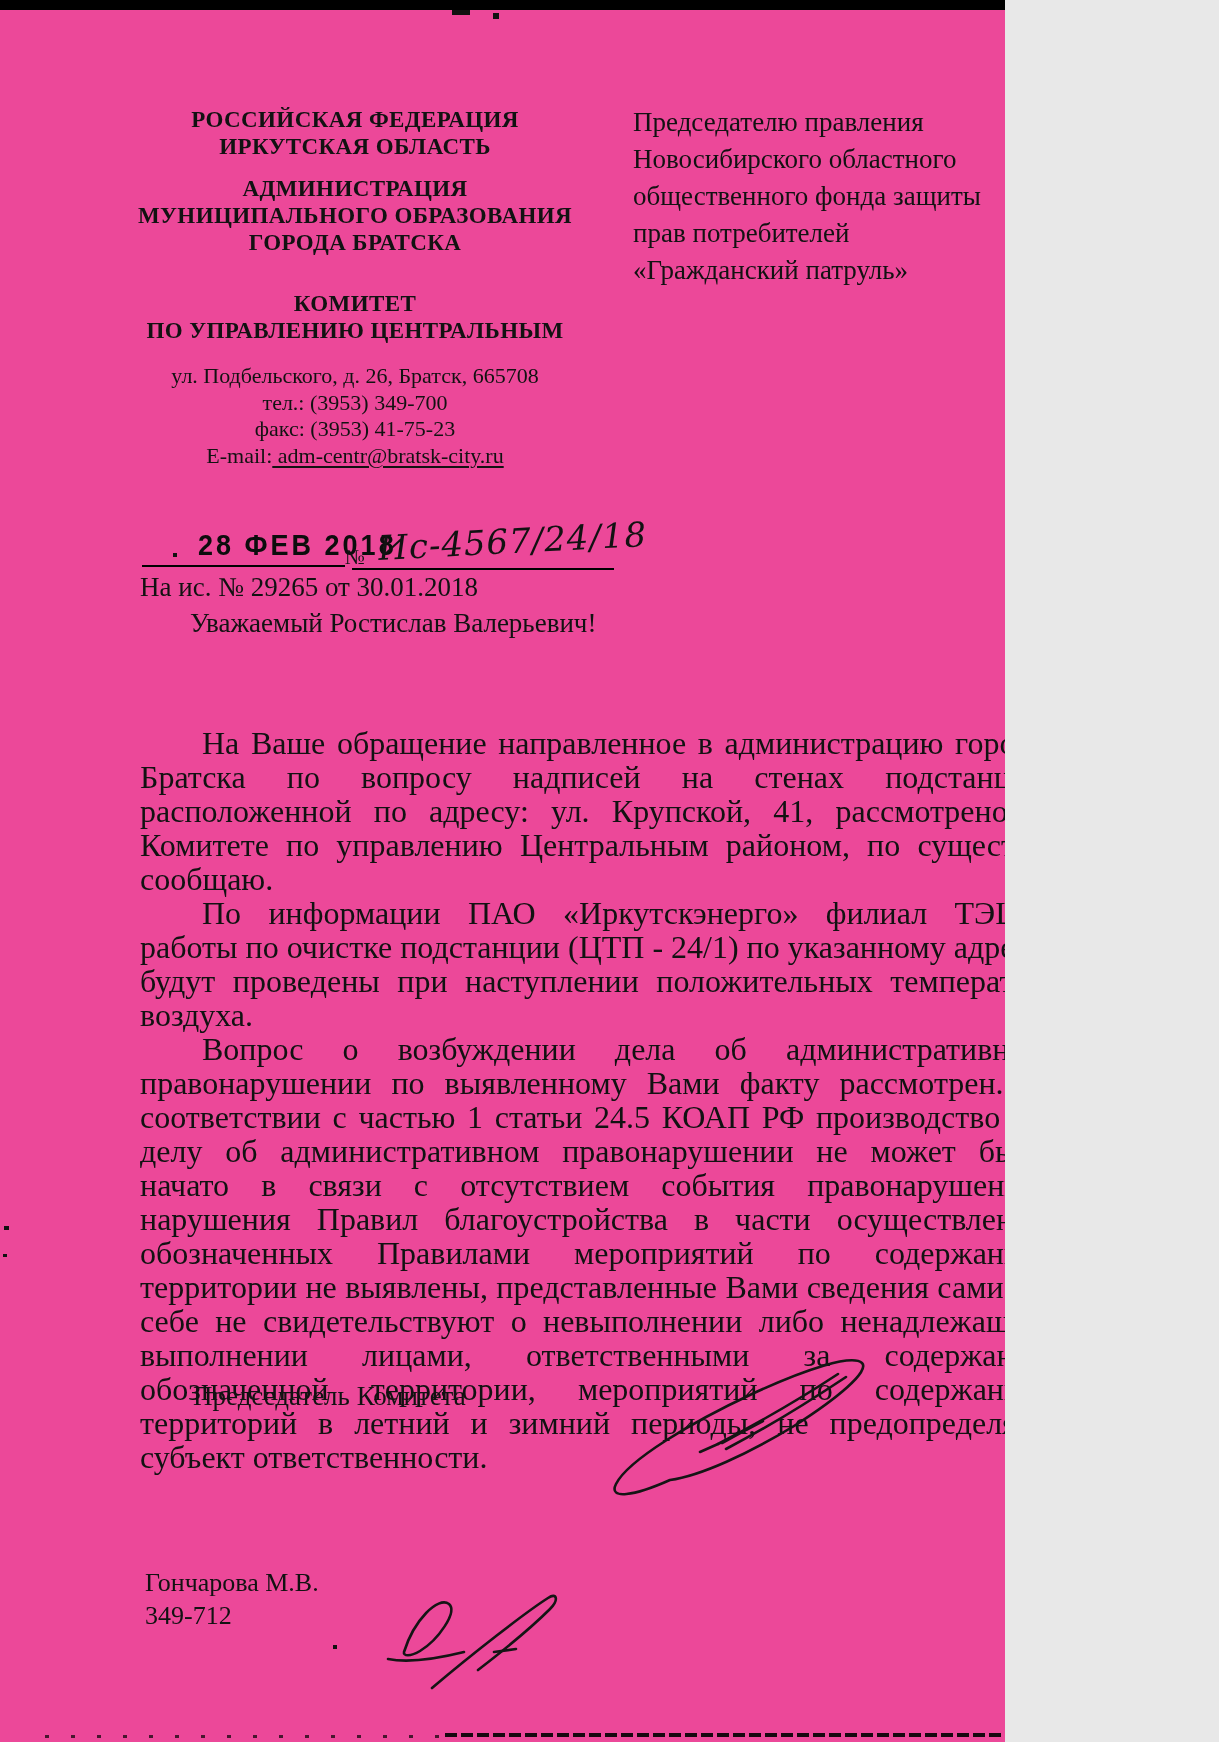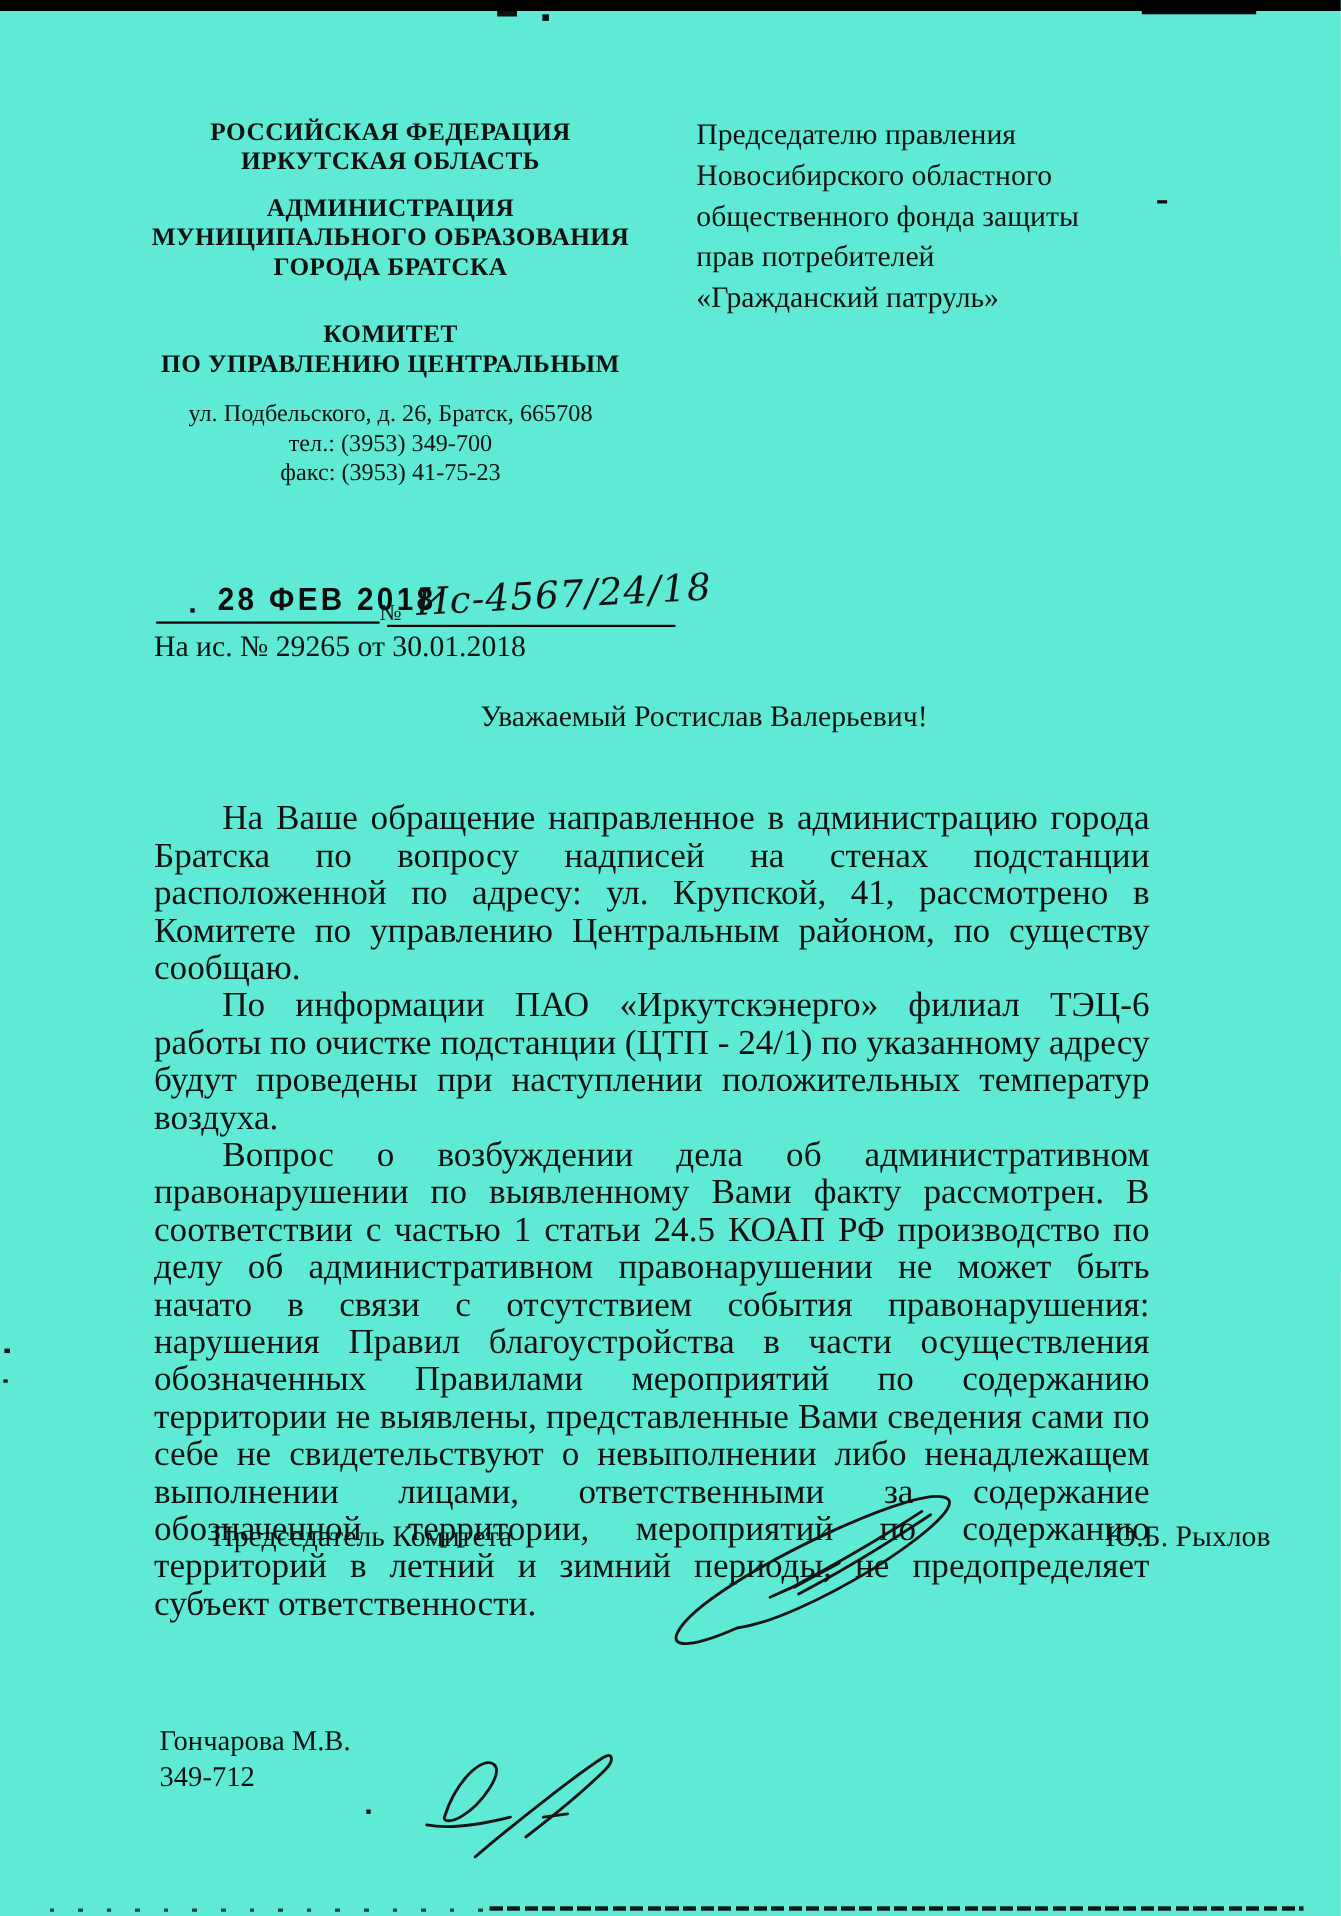--- a/index.html
+++ b/index.html
@@ -1,19 +1,19 @@
 <!DOCTYPE html>
 <html><head>
 <meta charset="utf-8">
 <style>
   html,body{margin:0;padding:0;background:#e8e8e8;}
   .page{
     position:relative;
-    width:1219px;height:1742px;
-    background:#5eead4;
+    width:1005px;height:1742px;
+    background:#ec4899;
     overflow:hidden;
     font-family:"Liberation Serif", serif;
     color:#121212;
   }
   
   .scan-top{position:absolute;left:0;top:0;width:1219px;height:10px;background:#000;}
   .scan-top-bump{position:absolute;left:1038px;top:0;width:104px;height:13px;background:#000;}
   .speck{position:absolute;background:#111;}
   .scan-bottom-a{position:absolute;left:45px;top:1735px;width:400px;height:3px;
     background:repeating-linear-gradient(90deg,#000 0 4px,transparent 4px 26px);opacity:.7;}
@@ -38,21 +38,21 @@
   }
   .num-sign{position:absolute;left:345px;top:545px;font-size:21px;}
   .outgoing-num{
     position:absolute;left:378px;top:521px;
     font-family:"DejaVu Serif",serif;font-style:italic;
     font-size:34px;letter-spacing:1px;transform:rotate(-3deg);white-space:nowrap;
   }
   .rule{position:absolute;height:2px;background:#000;}
   .incoming{position:absolute;left:140px;top:572px;font-size:27px;}
   
-  .salutation{position:absolute;left:190px;top:636px;width:900px;text-align:center;font-size:27px;}
+  .salutation{position:absolute;left:190px;top:608px;width:900px;font-size:27px;}
   .body-text{position:absolute;left:140px;top:726px;width:905px;font-size:32px;line-height:34px;}
   .body-text p{margin:0;text-indent:62px;text-align:justify;}
   
   .sign-position{position:absolute;left:145px;top:1381px;font-size:27px;margin-left:48px;}
   .sign-name{position:absolute;left:975px;top:1381px;width:180px;text-align:right;font-size:27px;}
   .sig-main{position:absolute;left:600px;top:1348px;}
   .sig-exec{position:absolute;left:376px;top:1588px;}
   .executor{position:absolute;left:145px;top:1566px;font-size:26px;line-height:33px;}
   svg path{fill:none;stroke:#151515;stroke-width:2.6;stroke-linecap:round;}
 </style>
@@ -80,20 +80,21 @@
     <div class="lh-bold">АДМИНИСТРАЦИЯ</div>
     <div class="lh-bold">МУНИЦИПАЛЬНОГО ОБРАЗОВАНИЯ</div>
     <div class="lh-bold">ГОРОДА БРАТСКА</div>
     <div class="lh-gap-m"></div>
     <div class="lh-bold">КОМИТЕТ</div>
     <div class="lh-bold">ПО УПРАВЛЕНИЮ ЦЕНТРАЛЬНЫМ</div>
     <div class="lh-gap-a"></div>
     <div class="lh-addr">ул. Подбельского, д. 26, Братск, 665708</div>
     <div class="lh-addr">тел.: (3953) 349-700</div>
     <div class="lh-addr">факс: (3953) 41-75-23</div>
+    <div class="lh-addr lh-email"><span>E-mail:</span><u> adm-centr@bratsk-city.ru</u></div>
   </div>
 
   <div class="recipient">
     <div>Председателю правления</div>
     <div>Новосибирского областного</div>
     <div>общественного фонда защиты</div>
     <div>прав потребителей</div>
     <div>«Гражданский патруль»</div>
   </div>
 

